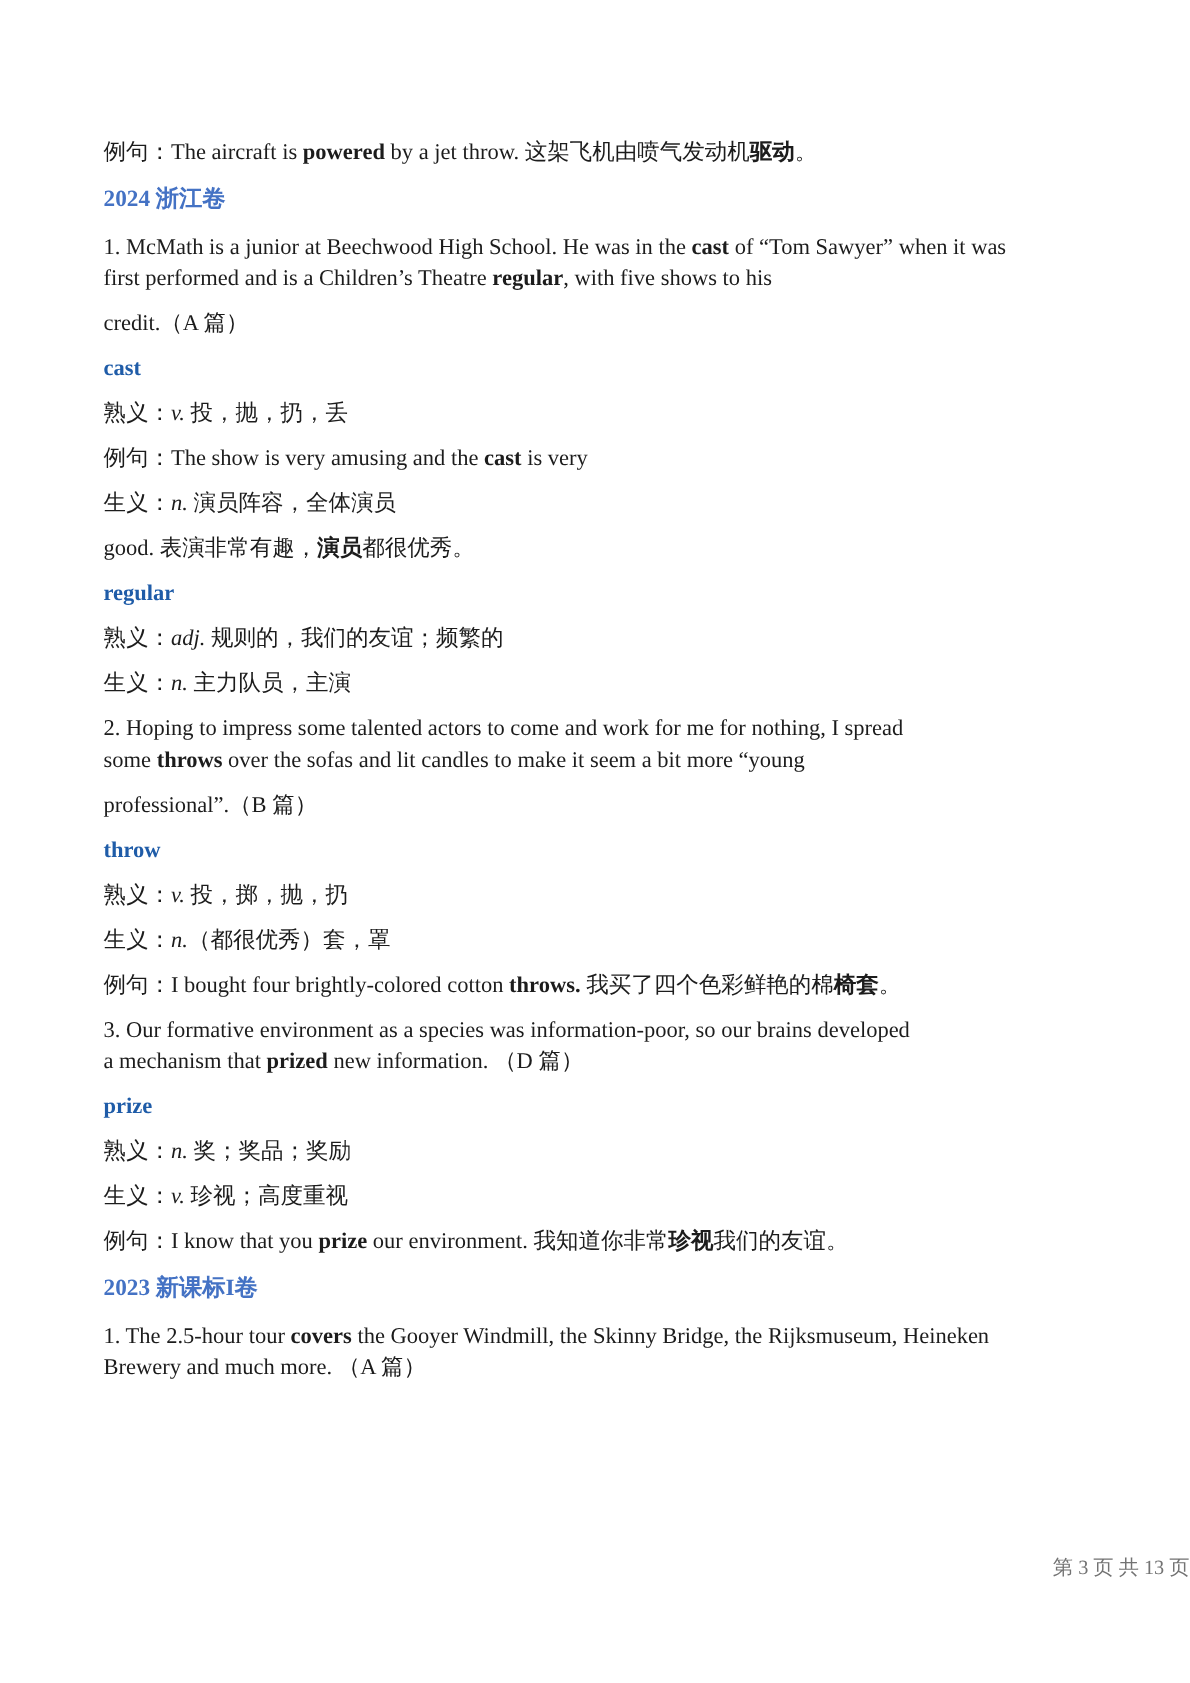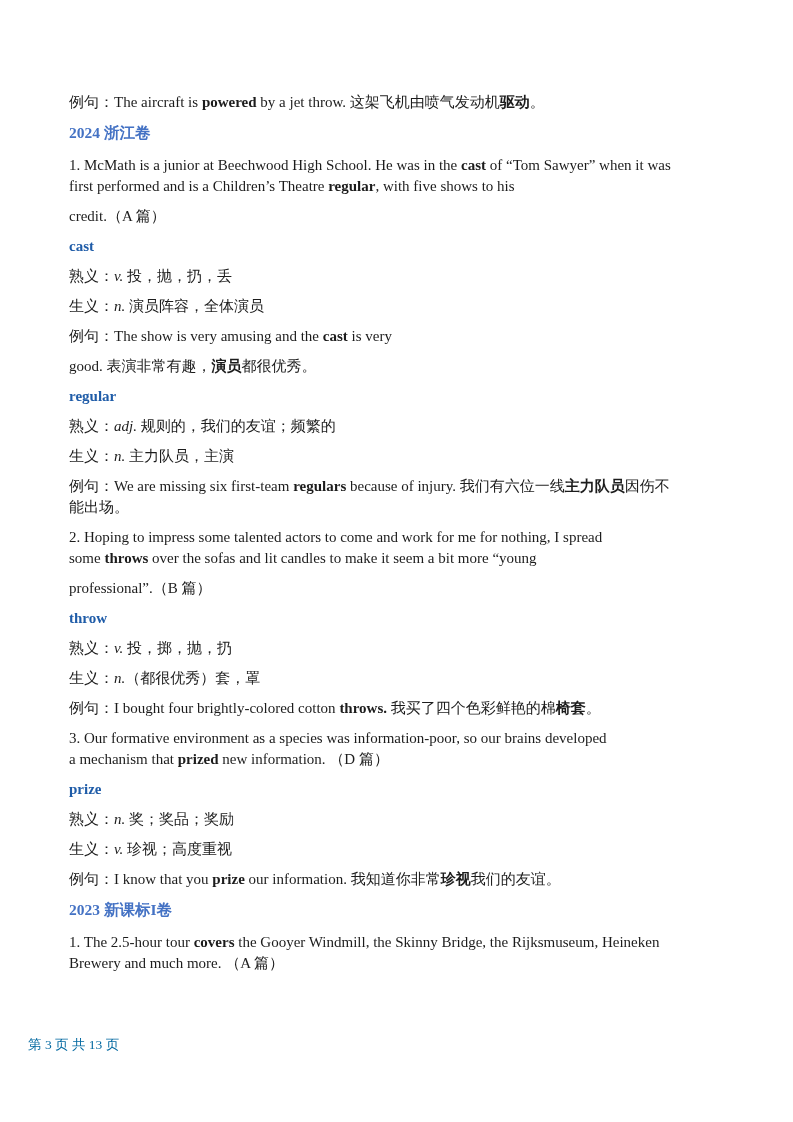--- a/index.html
+++ b/index.html
@@ -34,51 +34,50 @@
     font-size: 15px;
     margin: 0 0 9px 0;
     line-height: 21px;
   }
   .b { font-weight: bold; }
   .i { font-style: italic; }
   .footer {
     position: absolute;
     left: 0; right: 0;
     top: 1036px;
-    text-align: left;
+    text-align: right;
     font-size: 13.5px;
-    color: #0369a1;
+    color: #737373;
     padding-left: 28px;
   }
 </style>
 </head>
 <body>
 
 <div class="doc" id="doc-content">
     <p class="para"><span>例句：</span><span>The aircraft is </span><span class="b">powered</span><span> by a jet throw. 这架飞机由喷气发动机</span><span class="b">驱动</span><span>。</span></p>
     <h2 class="section-heading">2024 浙江卷</h2>
     <p class="para"><span>1. McMath is a junior at Beechwood High School. He was in the </span><span class="b">cast</span><span> of “Tom Sawyer” when it was</span><br><span>first performed and is a Children’s Theatre </span><span class="b">regular</span><span>, with five shows to his</span></p>
     <p class="para"><span>credit.（A 篇）</span></p>
     <h3 class="word-heading">cast</h3>
     <p class="para"><span>熟义：</span><span class="i">v.</span><span> 投，抛，扔，丢</span></p>
+    <p class="para"><span>例句：</span><span>The show is very amusing and the </span><span class="b">cast</span><span> is very</span></p>
     <p class="para"><span>生义：</span><span class="i">n.</span><span> 演员阵容，全体演员</span></p>
-    <p class="para"><span>例句：</span><span>The show is very amusing and the </span><span class="b">cast</span><span> is very</span></p>
     <p class="para"><span>good. 表演非常有趣，</span><span class="b">演员</span><span>都很优秀。</span></p>
     <h3 class="word-heading">regular</h3>
     <p class="para"><span>熟义：</span><span class="i">adj.</span><span> 规则的，我们的友谊；频繁的</span></p>
     <p class="para"><span>生义：</span><span class="i">n.</span><span> 主力队员，主演</span></p>
-    <p class="para"><span>例句：</span><span>We are missing six first-team </span><span class="b">regulars</span><span> because of injury. 我们有六位一线</span><span class="b">主力队员</span><span>因伤不</span><br><span>能出场。</span></p>
     <p class="para"><span>2. Hoping to impress some talented actors to come and work for me for nothing, I spread</span><br><span>some </span><span class="b">throws</span><span> over the sofas and lit candles to make it seem a bit more “young</span></p>
     <p class="para"><span>professional”.（B 篇）</span></p>
     <h3 class="word-heading">throw</h3>
     <p class="para"><span>熟义：</span><span class="i">v.</span><span> 投，掷，抛，扔</span></p>
     <p class="para"><span>生义：</span><span class="i">n.</span><span>（都很优秀）套，罩</span></p>
     <p class="para"><span>例句：</span><span>I bought four brightly-colored cotton </span><span class="b">throws.</span><span> 我买了四个色彩鲜艳的棉</span><span class="b">椅套</span><span>。</span></p>
     <p class="para"><span>3. Our formative environment as a species was information-poor, so our brains developed</span><br><span>a mechanism that </span><span class="b">prized</span><span> new information. （D 篇）</span></p>
     <h3 class="word-heading">prize</h3>
     <p class="para"><span>熟义：</span><span class="i">n.</span><span> 奖；奖品；奖励</span></p>
     <p class="para"><span>生义：</span><span class="i">v.</span><span> 珍视；高度重视</span></p>
-    <p class="para"><span>例句：</span><span>I know that you </span><span class="b">prize</span><span> our information. 我知道你非常</span><span class="b">珍视</span><span>我们的友谊。</span></p>
+    <p class="para"><span>例句：</span><span>I know that you </span><span class="b">prize</span><span> our environment. 我知道你非常</span><span class="b">珍视</span><span>我们的友谊。</span></p>
     <h2 class="section-heading">2023 新课标I卷</h2>
     <p class="para"><span>1. The 2.5-hour tour </span><span class="b">covers</span><span> the Gooyer Windmill, the Skinny Bridge, the Rijksmuseum, Heineken</span><br><span>Brewery and much more. （A 篇）</span></p>
   </div>
 
 <div class="footer">第 3 页 共 13 页</div>
 
 </body></html>

